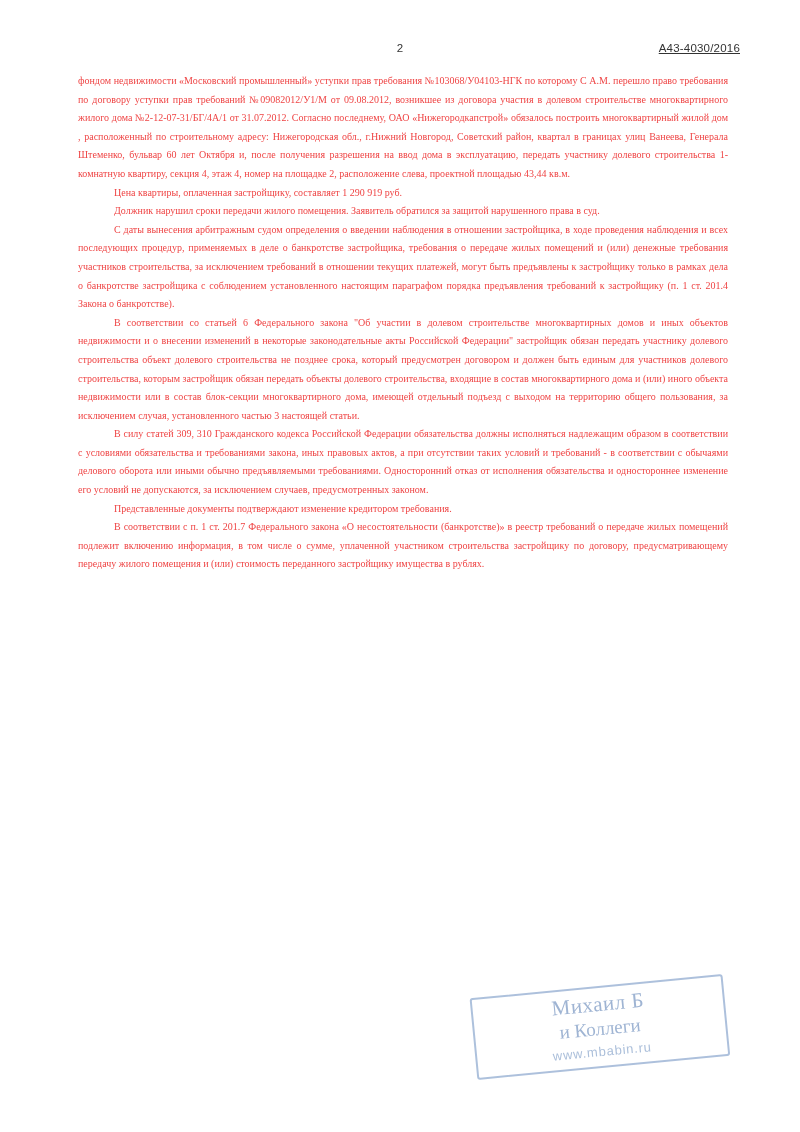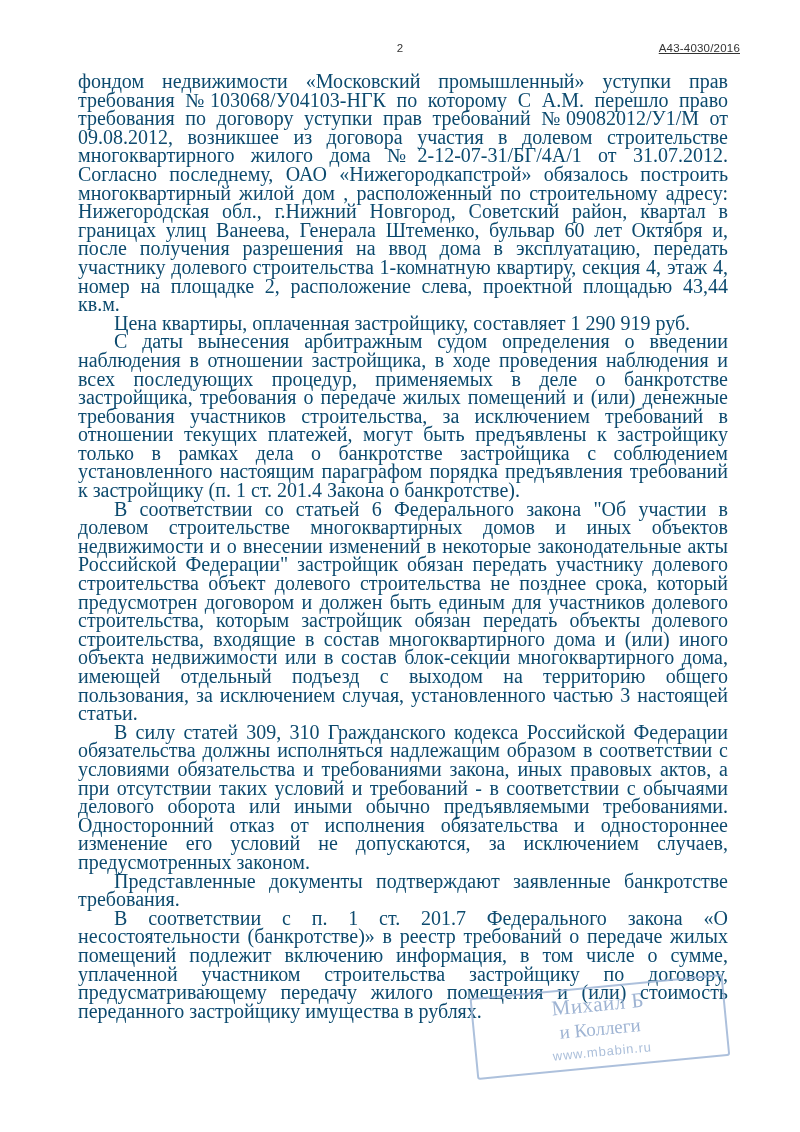--- a/index.html
+++ b/index.html
@@ -46,25 +46,25 @@
     color: #333;
     font-family: "Liberation Sans", sans-serif;
     letter-spacing: 0.2px;
     text-decoration: underline;
   }
   .body-text {
     position: absolute;
     top: 72px;
     left: 78px;
     width: 650px;
-    font-size: 20px;
+    font-size: 10px;
     line-height: 18.6px;
     text-align: justify;
     text-justify: inter-word;
-    color: #0c4a6e;
+    color: #ef4444;
   }
   .body-text p {
     margin: 0;
     text-indent: 0;
   }
   .body-text p.indent {
     text-indent: 36px;
   }
   
   .stamp {
@@ -125,24 +125,25 @@
 <div class="page">
 
   <div class="header-row">
     <div class="page-number">2</div>
     <div class="case-number">А43-4030/2016</div>
   </div>
 
   <div class="body-text">
     <p>фондом недвижимости «Московский промышленный» уступки прав требования №103068/У04103-НГК по которому С                    А.М. перешло право требования по договору уступки прав требований №09082012/У1/М от 09.08.2012, возникшее из договора участия в долевом строительстве многоквартирного жилого дома №2-12-07-31/БГ/4А/1 от 31.07.2012. Согласно последнему, ОАО «Нижегородкапстрой» обязалось построить многоквартирный жилой дом                    , расположенный по строительному адресу: Нижегородская обл., г.Нижний Новгород, Советский район, квартал в границах улиц Ванеева, Генерала Штеменко, бульвар 60 лет Октября и, после получения разрешения на ввод дома в эксплуатацию, передать участнику долевого строительства 1-комнатную квартиру, секция 4, этаж 4, номер на площадке 2, расположение слева, проектной площадью 43,44 кв.м.</p>
     <p class="indent">Цена квартиры, оплаченная застройщику, составляет 1 290 919 руб.</p>
+    <p class="indent">Должник нарушил сроки передачи жилого помещения. Заявитель обратился за защитой нарушенного права в суд.</p>
     <p class="indent">С даты вынесения арбитражным судом определения о введении наблюдения в отношении застройщика, в ходе проведения наблюдения и всех последующих процедур, применяемых в деле о банкротстве застройщика, требования о передаче жилых помещений и (или) денежные требования участников строительства, за исключением требований в отношении текущих платежей, могут быть предъявлены к застройщику только в рамках дела о банкротстве застройщика с соблюдением установленного настоящим параграфом порядка предъявления требований к застройщику (п. 1 ст. 201.4 Закона о банкротстве).</p>
     <p class="indent">В соответствии со статьей 6 Федерального закона "Об участии в долевом строительстве многоквартирных домов и иных объектов недвижимости и о внесении изменений в некоторые законодательные акты Российской Федерации" застройщик обязан передать участнику долевого строительства объект долевого строительства не позднее срока, который предусмотрен договором и должен быть единым для участников долевого строительства, которым застройщик обязан передать объекты долевого строительства, входящие в состав многоквартирного дома и (или) иного объекта недвижимости или в состав блок-секции многоквартирного дома, имеющей отдельный подъезд с выходом на территорию общего пользования, за исключением случая, установленного частью 3 настоящей статьи.</p>
     <p class="indent">В силу статей 309, 310 Гражданского кодекса Российской Федерации обязательства должны исполняться надлежащим образом в соответствии с условиями обязательства и требованиями закона, иных правовых актов, а при отсутствии таких условий и требований - в соответствии с обычаями делового оборота или иными обычно предъявляемыми требованиями. Односторонний отказ от исполнения обязательства и одностороннее изменение его условий не допускаются, за исключением случаев, предусмотренных законом.</p>
-    <p class="indent">Представленные документы подтверждают заявленные банкротстве требования.</p>
+    <p class="indent">Представленные документы подтверждают изменение кредитором требования.</p>
     <p class="indent">В соответствии с п. 1 ст. 201.7 Федерального закона «О несостоятельности (банкротстве)» в реестр требований о передаче жилых помещений подлежит включению информация, в том числе о сумме, уплаченной участником строительства застройщику по договору, предусматривающему передачу жилого помещения и (или) стоимость переданного застройщику имущества в рублях.</p>
   </div>
 
   <div class="stamp">
     <div class="stamp-box"></div>
     <div class="stamp-line1">Михаил Б</div>
     <div class="stamp-line2">и Коллеги</div>
     <div class="stamp-line3">www.mbabin.ru</div>
   </div>
 

